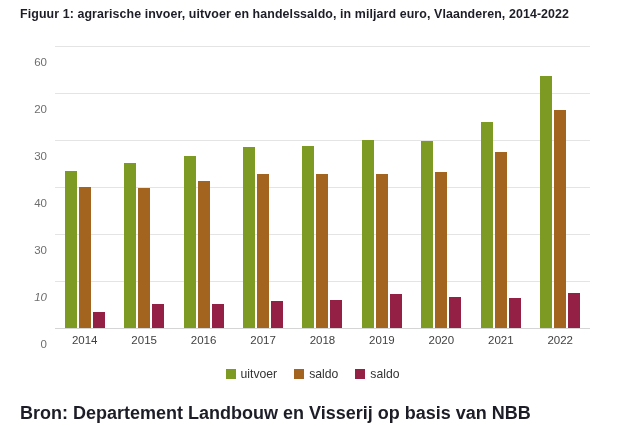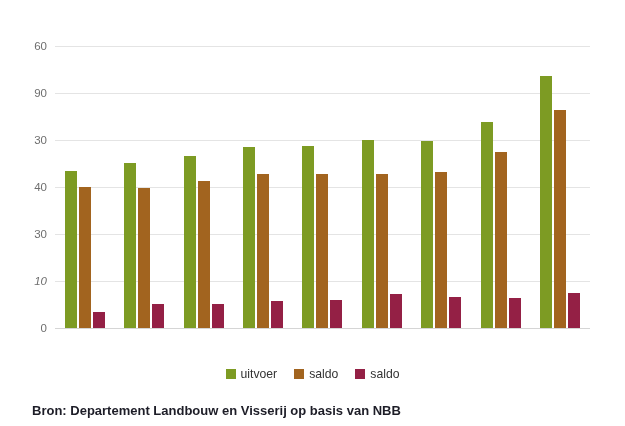--- a/index.html
+++ b/index.html
@@ -18,20 +18,21 @@
     position:absolute;left:55px;top:46px;width:535px;height:282px;
   }
   .gridline{
     position:absolute;left:0;right:0;height:1px;background:#e4e4e4;
   }
   .gridline.zero{background:#d5d5d5;}
   .ytick{
     position:absolute;width:40px;text-align:right;
     font-size:11.5px;color:#6e6e6e;
     transform:translateY(-50%);
+    margin-top:16px;
   }
   .groups{
     position:absolute;left:0;bottom:0;width:535px;height:282px;
     display:flex;align-items:flex-end;
   }
   .bar-group{
     flex:0 0 59.44px;height:100%;
     display:flex;align-items:flex-end;justify-content:center;gap:2px;
   }
   .bar{width:12px;}
@@ -45,45 +46,46 @@
   }
   .legend{
     position:absolute;left:0;top:367px;width:625px;
     display:flex;justify-content:center;gap:17px;
   }
   .legend-item{display:flex;align-items:center;gap:5px;}
   .legend-swatch{width:10px;height:10px;display:inline-block;}
   .legend-label{font-size:12.2px;color:#333333;}
   .fig-source{
     position:absolute;left:20px;top:403px;
-    font-size:13px;font-weight:600;color:#1d1d27;margin-left:12px;
+    font-size:18px;font-weight:600;color:#1d1d27;
   }
 </style>
 </head>
 <body>
 
 <div class="figure">
+  <div class="fig-title">Figuur 1: agrarische invoer, uitvoer en handelssaldo, in miljard euro, Vlaanderen, 2014-2022</div>
 
   <div class="plot">
     <div id="grid-layer">
         <div class="gridline zero" style="top: 282px;"></div>
         <div class="gridline" style="top: 235px;"></div>
         <div class="gridline" style="top: 188px;"></div>
         <div class="gridline" style="top: 141px;"></div>
         <div class="gridline" style="top: 94px;"></div>
         <div class="gridline" style="top: 47px;"></div>
         <div class="gridline" style="top: 0px;"></div>
       </div>
     <div id="ytick-layer">
         <div class="ytick" style="top: 282px; left: -48px;">0</div>
         <div class="ytick" style="top: 235px; left: -48px; font-style: italic;">10</div>
         <div class="ytick" style="top: 188px; left: -48px;">30</div>
         <div class="ytick" style="top: 141px; left: -48px;">40</div>
         <div class="ytick" style="top: 94px; left: -48px;">30</div>
-        <div class="ytick" style="top: 47px; left: -48px;">90</div>
+        <div class="ytick" style="top: 47px; left: -48px;">20</div>
         <div class="ytick" style="top: 0px; left: -48px;">60</div>
       </div>
     <div class="groups" id="bars-layer">
         <div class="bar-group">
           <div class="bar" title="2014 uitvoer: 33.4" style="height: 157px; background: rgb(125, 155, 35);"></div>
           <div class="bar" title="2014 invoer: 29.9" style="height: 141px; background: rgb(162, 100, 31);"></div>
           <div class="bar" title="2014 saldo: 3.4" style="height: 16px; background: rgb(148, 32, 69);"></div>
         </div>
         <div class="bar-group">
           <div class="bar" title="2015 uitvoer: 35" style="height: 165px; background: rgb(125, 155, 35);"></div>
@@ -121,20 +123,31 @@
           <div class="bar" title="2021 saldo: 6.3" style="height: 30px; background: rgb(148, 32, 69);"></div>
         </div>
         <div class="bar-group">
           <div class="bar" title="2022 uitvoer: 53.7" style="height: 252px; background: rgb(125, 155, 35);"></div>
           <div class="bar" title="2022 invoer: 46.3" style="height: 218px; background: rgb(162, 100, 31);"></div>
           <div class="bar" title="2022 saldo: 7.4" style="height: 35px; background: rgb(148, 32, 69);"></div>
         </div>
       </div>
   </div>
 
+  <div class="xlabels" id="xlabel-layer">
+      <div class="xlabel">2014</div>
+      <div class="xlabel">2015</div>
+      <div class="xlabel">2016</div>
+      <div class="xlabel">2017</div>
+      <div class="xlabel">2018</div>
+      <div class="xlabel">2019</div>
+      <div class="xlabel">2020</div>
+      <div class="xlabel">2021</div>
+      <div class="xlabel">2022</div>
+    </div>
 
   <div class="legend" id="legend-layer">
       <div class="legend-item">
         <span class="legend-swatch" style="background: rgb(125, 155, 35);"></span>
         <span class="legend-label">uitvoer</span>
       </div>
       <div class="legend-item">
         <span class="legend-swatch" style="background: rgb(162, 100, 31);"></span>
         <span class="legend-label">saldo</span>
       </div>

